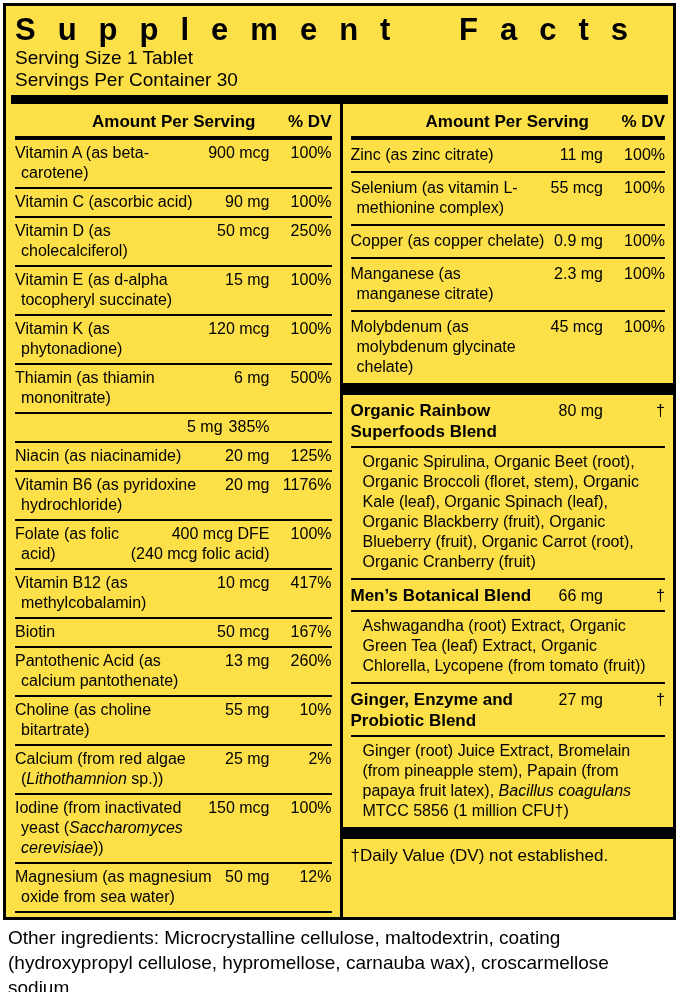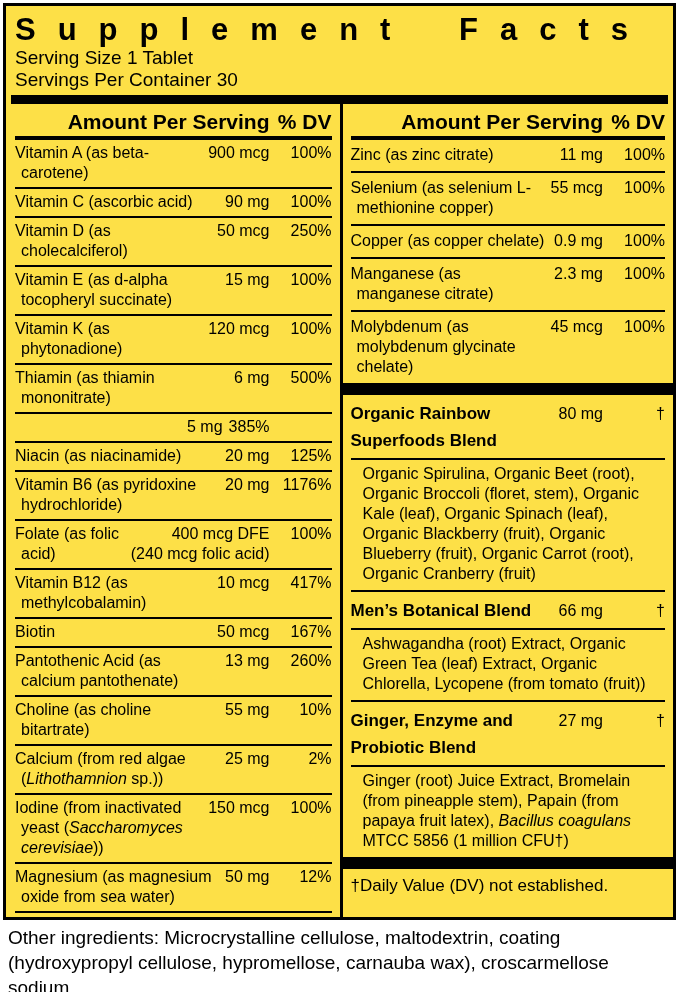--- a/index.html
+++ b/index.html
@@ -7,37 +7,37 @@
   .page{width:679px;min-height:992px;background:#fff;box-sizing:border-box;}
   .label-box{margin:3px 3px 0 3px;border:3px solid #000;background:#fde047;box-sizing:border-box;}
   .title{font-weight:bold;font-size:31px;letter-spacing:22px;word-spacing:16px;
     padding:7px 0 0 9px;white-space:nowrap;line-height:34px;}
   .serving{font-size:19px;line-height:22px;padding-left:9px;}
   .serving div{white-space:nowrap;}
   .bar-top{height:9px;background:#000;margin:4px 5px 0 5px;}
   .cols{display:grid;grid-template-columns:1fr 1fr;}
   .col{padding:0 8px 4px 9px;box-sizing:border-box;}
   .col.right{border-left:3px solid #000;padding:0 8px 4px 8px;}
-  .col-header{display:grid;grid-template-columns:1fr auto 56px;column-gap:6px;
-    font-weight:bold;font-size:21px;line-height:21px;padding:7px 0 4px 0;
+  .col-header{display:grid;grid-template-columns:1fr auto 56px;column-gap:20px;
+    font-weight:bold;font-size:17px;line-height:21px;padding:7px 0 4px 0;
     border-bottom:4px solid #000;}
   .col-header .hd-amt{justify-self:end;}
   .col-header .hd-dv{justify-self:end;}
   .row{display:grid;grid-template-columns:1fr auto 56px;column-gap:6px;
     font-size:16px;line-height:20px;padding:3px 0 4px 0;border-bottom:2px solid #000;
     align-items:start;}
   .col.right .row{padding:5px 0 6px 0;}
   .col.right .rows .row:last-child{border-bottom:none;}
   .nm{padding-left:6px;text-indent:-6px;}
   .amt{justify-self:end;text-align:right;white-space:nowrap;}
   .dv{justify-self:end;text-align:right;white-space:nowrap;}
   .it{font-style:italic;}
   .blend-bar{height:12px;background:#000;margin:0 -8px;}
   .blend-head{display:grid;grid-template-columns:1fr auto 56px;column-gap:6px;
-    font-size:16px;line-height:27px;padding:5px 0 4px 0;border-bottom:2px solid #000;
+    font-size:16px;line-height:21px;padding:5px 0 4px 0;border-bottom:2px solid #000;
     align-items:start;}
   .blend-head .bnm{font-weight:bold;font-size:17px;}
   .bing{font-size:16px;line-height:20px;padding:4px 0 6px 12px;border-bottom:2px solid #000;}
   #blends .blend:last-child .bing{border-bottom:none;}
   .footnote{font-size:17px;line-height:21px;padding:6px 0 6px 0;}
   .footer{font-size:19px;line-height:25px;padding:5px 10px 4px 8px;}
 </style>
 </head>
 <body>
 
@@ -172,21 +172,21 @@
           <div class="hd-dv">% DV</div>
         </div>
         <div class="rows" id="right-rows">
   <div class="row">
     <div class="nm">Zinc (as zinc citrate)</div>
     <div class="amt">11 mg</div>
     <div class="dv">100%</div>
   </div>
 
   <div class="row">
-    <div class="nm">Selenium (as selenium L-methionine copper)</div>
+    <div class="nm">Selenium (as vitamin L-methionine complex)</div>
     <div class="amt">55 mcg</div>
     <div class="dv">100%</div>
   </div>
 
   <div class="row">
     <div class="nm">Copper (as copper chelate)</div>
     <div class="amt">0.9 mg</div>
     <div class="dv">100%</div>
   </div>
 

